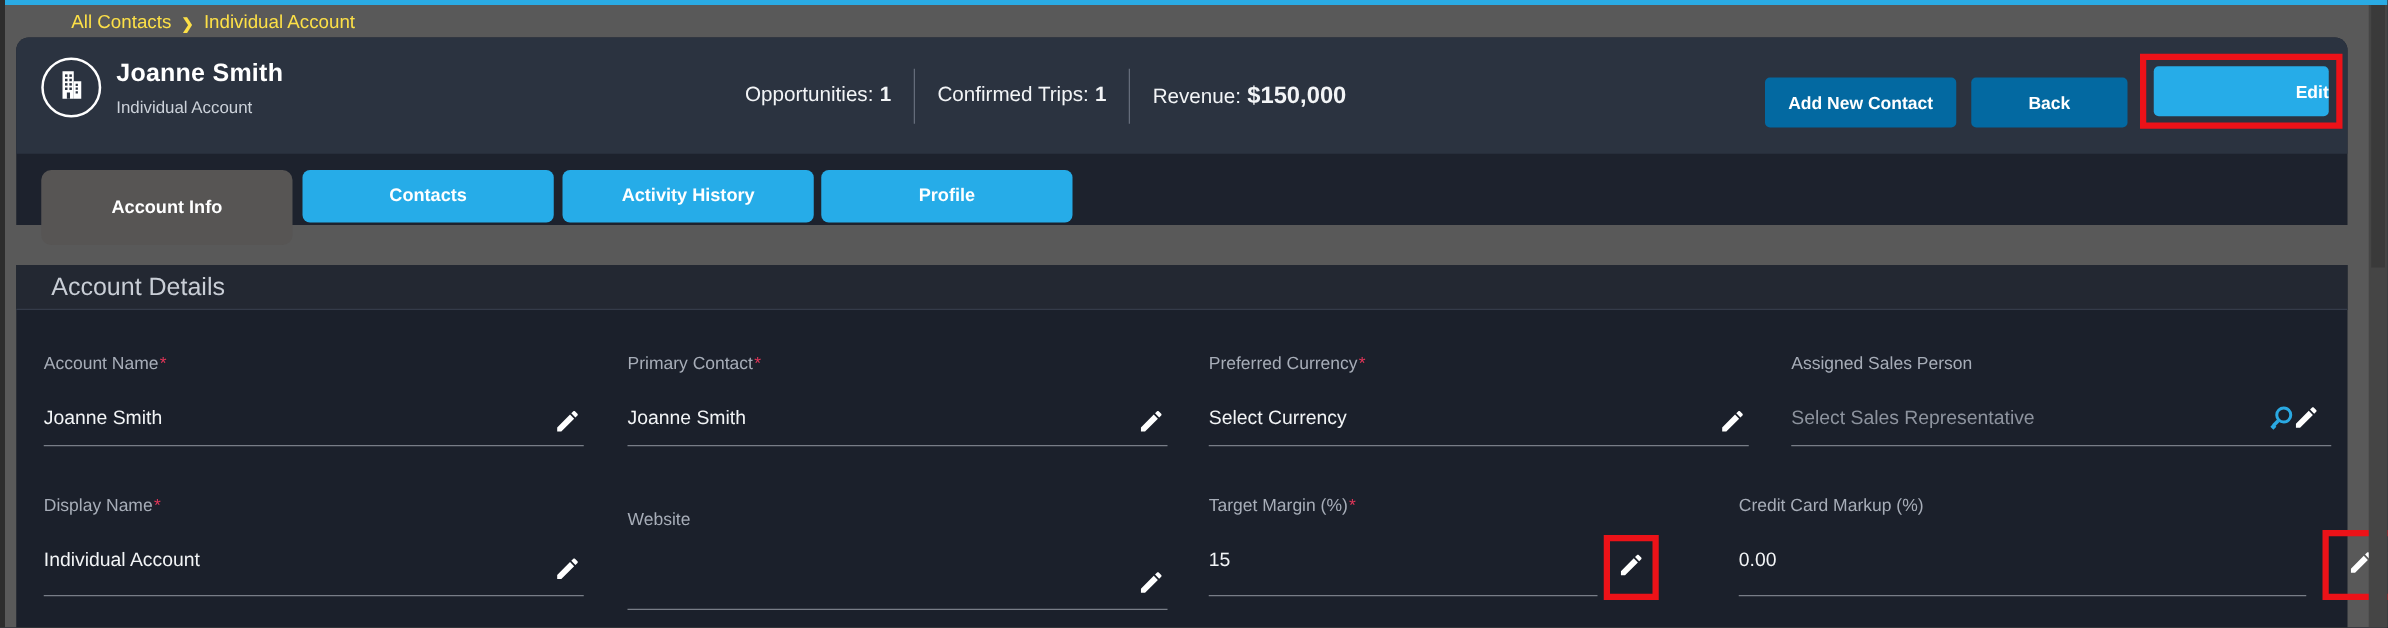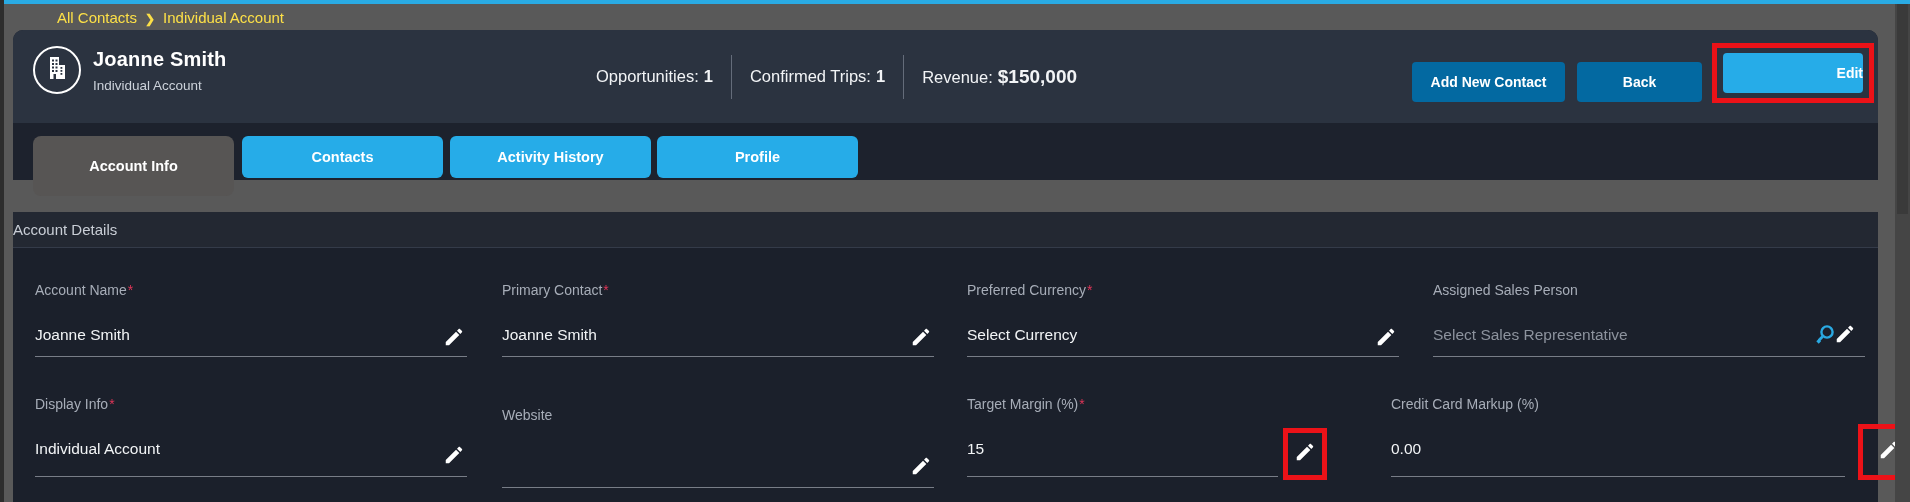--- a/index.html
+++ b/index.html
@@ -36,21 +36,21 @@
   .edit-wrap { position:absolute; left:1699px; top:13px; padding:5px 6px; }
   .edit-wrap .btn { position:static; width:140px; height:40px; display:block; }
 
   .tabs { position:absolute; left:0; top:106px; width:1865px; height:44px; }
   .tab { position:absolute; top:0; height:42px; width:201px; border-radius:6px; color:#ffffff; font-size:14.5px; font-weight:bold; display:flex; align-items:center; justify-content:center; cursor:pointer; }
   .tab.blue-tab { background:#26ace8; }
   .tab.active { background:#575554; height:60px; border-radius:8px; z-index:3; }
 
   
   .panel { position:absolute; left:13px; top:212px; width:1865px; height:290px; background:#1b202b; }
-  .panel-head { position:absolute; left:0; top:0; width:1865px; height:36px; background:#232832; border-bottom:1px solid #343b49; color:#c9ced6; font-size:15px; line-height:36px; padding-left:0; }
+  .panel-head { position:absolute; left:0; top:0; width:1865px; height:36px; background:#232832; border-bottom:1px solid #343b49; color:#c9ced6; font-size:20px; line-height:36px; padding-left:28px; }
 
   .field { position:absolute; height:86px; }
   .f-label { position:absolute; left:0; top:0; color:#a7adb8; font-size:14px; white-space:nowrap; }
   .req { color:#e03558; margin-left:1px; }
   .f-value { position:absolute; left:0; top:44px; color:#f2f4f6; font-size:15.5px; white-space:nowrap; }
   .f-value.placeholder { color:#8d939e; }
   .f-line { position:absolute; left:0; height:1px; background:#787d87; }
   .row1 .f-line { top:74px; } .row2 .f-line { top:80px; }
   .pencil { position:absolute; width:22px; height:22px; }
   .row1 .pencil { top:44px; } .row2 .pencil { top:48px; }
@@ -175,21 +175,21 @@
     <div class="f-value">Select Currency</div>
     <div class="f-line" style="width:432px;"></div>
     <div class="pencil" style="left:408px;">
         <svg width="22" height="22" viewBox="0 0 24 24" fill="#ffffff">
           <path d="M3 17.4V21h3.6L17.8 9.8 14.2 6.2 3 17.4zM20.7 6.9c.4-.4.4-1 0-1.4l-2.2-2.2c-.4-.4-1-.4-1.4 0l-1.8 1.8 3.6 3.6 1.8-1.8z"></path>
         </svg>
       </div>
   </div>
 
   <div class="field row2" style="left:22px; top:184px; width:432px;">
-    <div class="f-label"><span>Display Info</span><span class="req">*</span></div>
+    <div class="f-label"><span>Display Name</span><span class="req">*</span></div>
     <div class="f-value">Individual Account</div>
     <div class="f-line" style="width:432px;"></div>
     <div class="pencil" style="left:408px;">
         <svg width="22" height="22" viewBox="0 0 24 24" fill="#ffffff">
           <path d="M3 17.4V21h3.6L17.8 9.8 14.2 6.2 3 17.4zM20.7 6.9c.4-.4.4-1 0-1.4l-2.2-2.2c-.4-.4-1-.4-1.4 0l-1.8 1.8 3.6 3.6 1.8-1.8z"></path>
         </svg>
       </div>
   </div>
 
   <div class="field row2" style="left:489px; top:195px; width:432px;">

